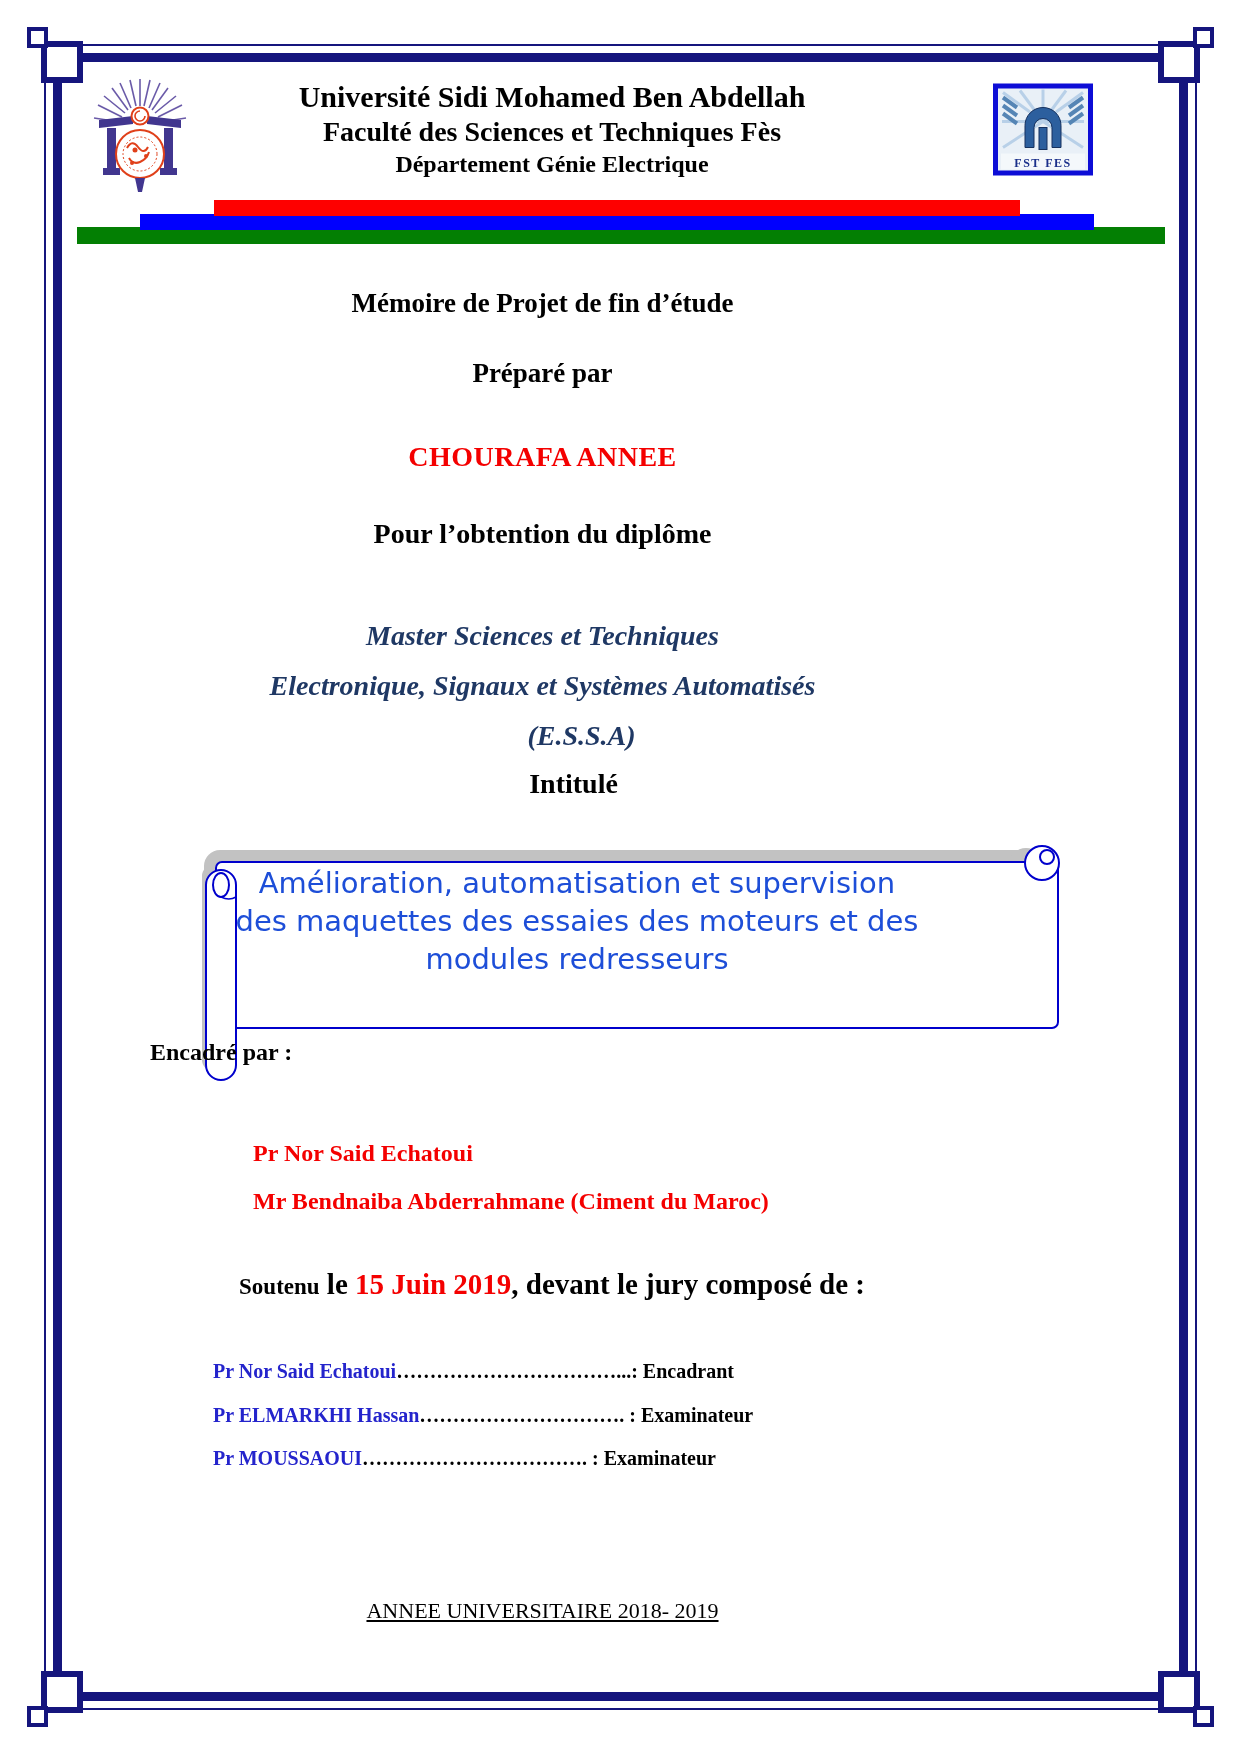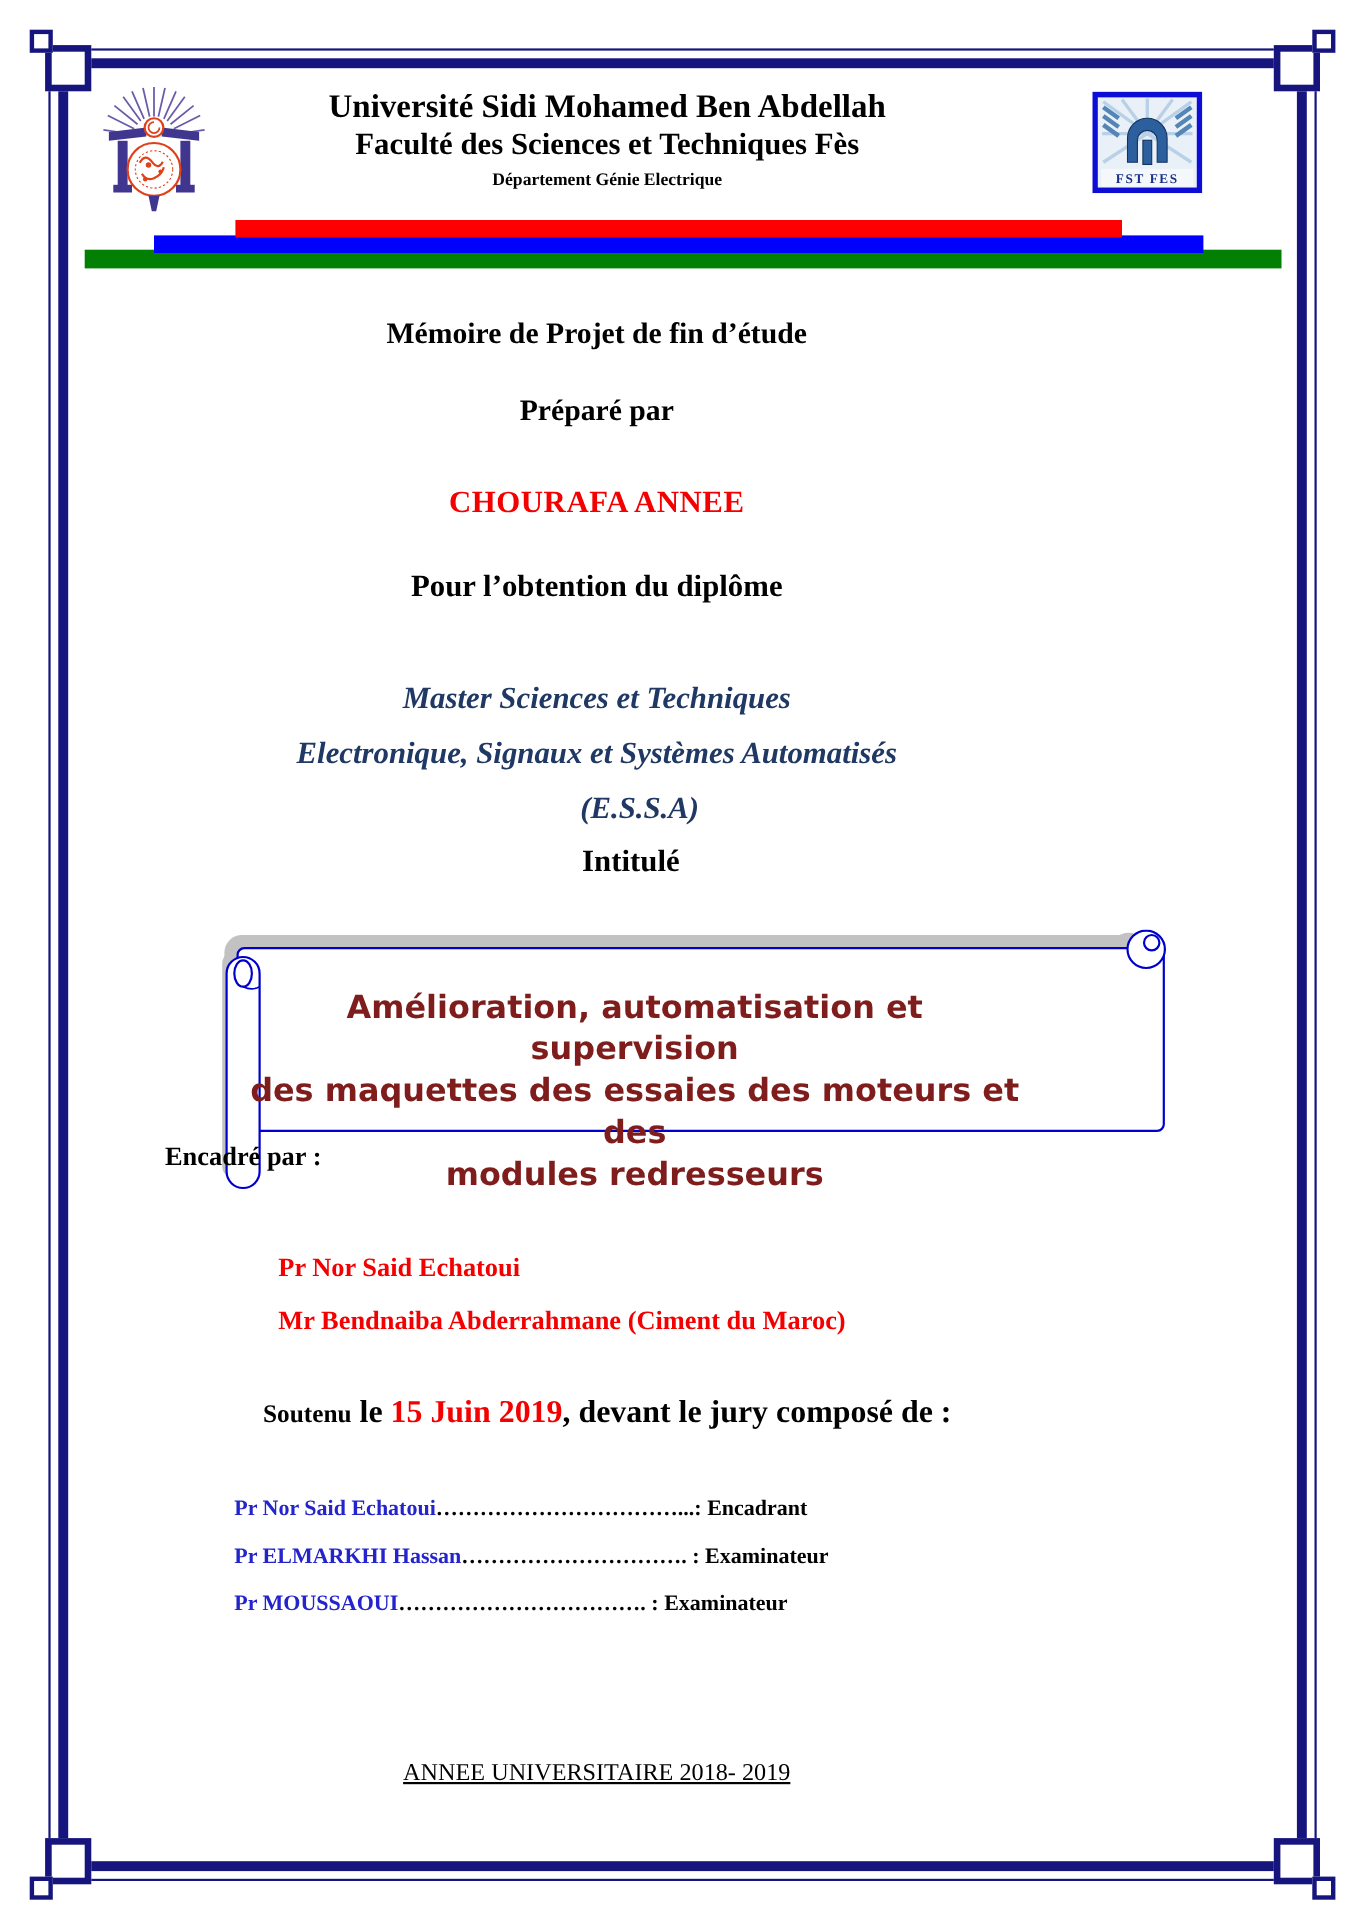--- a/index.html
+++ b/index.html
@@ -26,41 +26,41 @@
   .tl .knot-b{left:41px;top:41px}.tl .knot-s{left:27px;top:27px}
   .tr .knot-b{right:41px;top:41px}.tr .knot-s{right:27px;top:27px}
   .bl .knot-b{left:41px;bottom:41px}.bl .knot-s{left:27px;bottom:27px}
   .br .knot-b{right:41px;bottom:41px}.br .knot-s{right:27px;bottom:27px}
   
   .univ-logo{position:absolute;left:85px;top:68px;width:110px;height:134px;}
   .fst-logo{position:absolute;left:993px;top:82px;width:100px;height:95px;}
   .header-text{position:absolute;left:222px;top:78px;width:660px;text-align:center;font-weight:bold;}
   .header-text .l1{font-size:30px;line-height:37px;}
   .header-text .l2{font-size:28px;line-height:34px;}
-  .header-text .l3{font-size:16px;line-height:30px;}
+  .header-text .l3{font-size:24px;line-height:30px;}
   .bar{position:absolute;}
   .bar-red{left:214px;top:200px;width:806px;height:16px;background:var(--bar-red);z-index:3;}
   .bar-blue{left:140px;top:214px;width:954px;height:16px;background:var(--bar-blue);z-index:2;}
   .bar-green{left:77px;top:227px;width:1088px;height:17px;background:var(--bar-green);z-index:1;}
   
   .cline{position:absolute;left:0;width:1085px;text-align:center;font-weight:bold;}
   .t-memoire{top:288px;font-size:27px;}
   .t-prepare{top:358px;font-size:27px;}
   .t-author{top:441px;font-size:28px;color:var(--accent-red);letter-spacing:.5px;}
   .t-diploma{top:518px;font-size:28px;}
   .t-master{color:var(--navy-text);font-style:italic;font-size:28px;}
   .t-master1{top:620px;}
   .t-master2{top:670px;}
   .t-master3{top:720px;margin-left:39px;}
   .t-intitule{top:768px;font-size:28px;padding-left:31px;}
   
   .scroll-wrap{position:absolute;left:198px;top:845px;width:865px;height:240px;}
   .scroll-title{
     position:absolute;left:217px;top:864px;width:720px;text-align:center;
-    font-family:"DejaVu Sans",sans-serif;font-weight:bold;font-size:29px;line-height:38px;color:#7f1d1d;margin-top:32px;
+    font-family:"DejaVu Sans",sans-serif;font-weight:normal;font-size:29px;line-height:38px;color:#1d4ed8;
   }
   
   .t-encadre{position:absolute;left:150px;top:1039px;font-size:24px;font-weight:bold;}
   .t-sup{position:absolute;left:253px;font-size:24px;font-weight:bold;color:var(--accent-red);}
   .t-sup1{top:1140px;}
   .t-sup2{top:1188px;}
   
   .t-soutenu{top:1268px;font-size:29px;}
   .t-soutenu .sm{font-size:23px;margin-left:19px;}
   .t-soutenu .red{color:var(--accent-red);}

